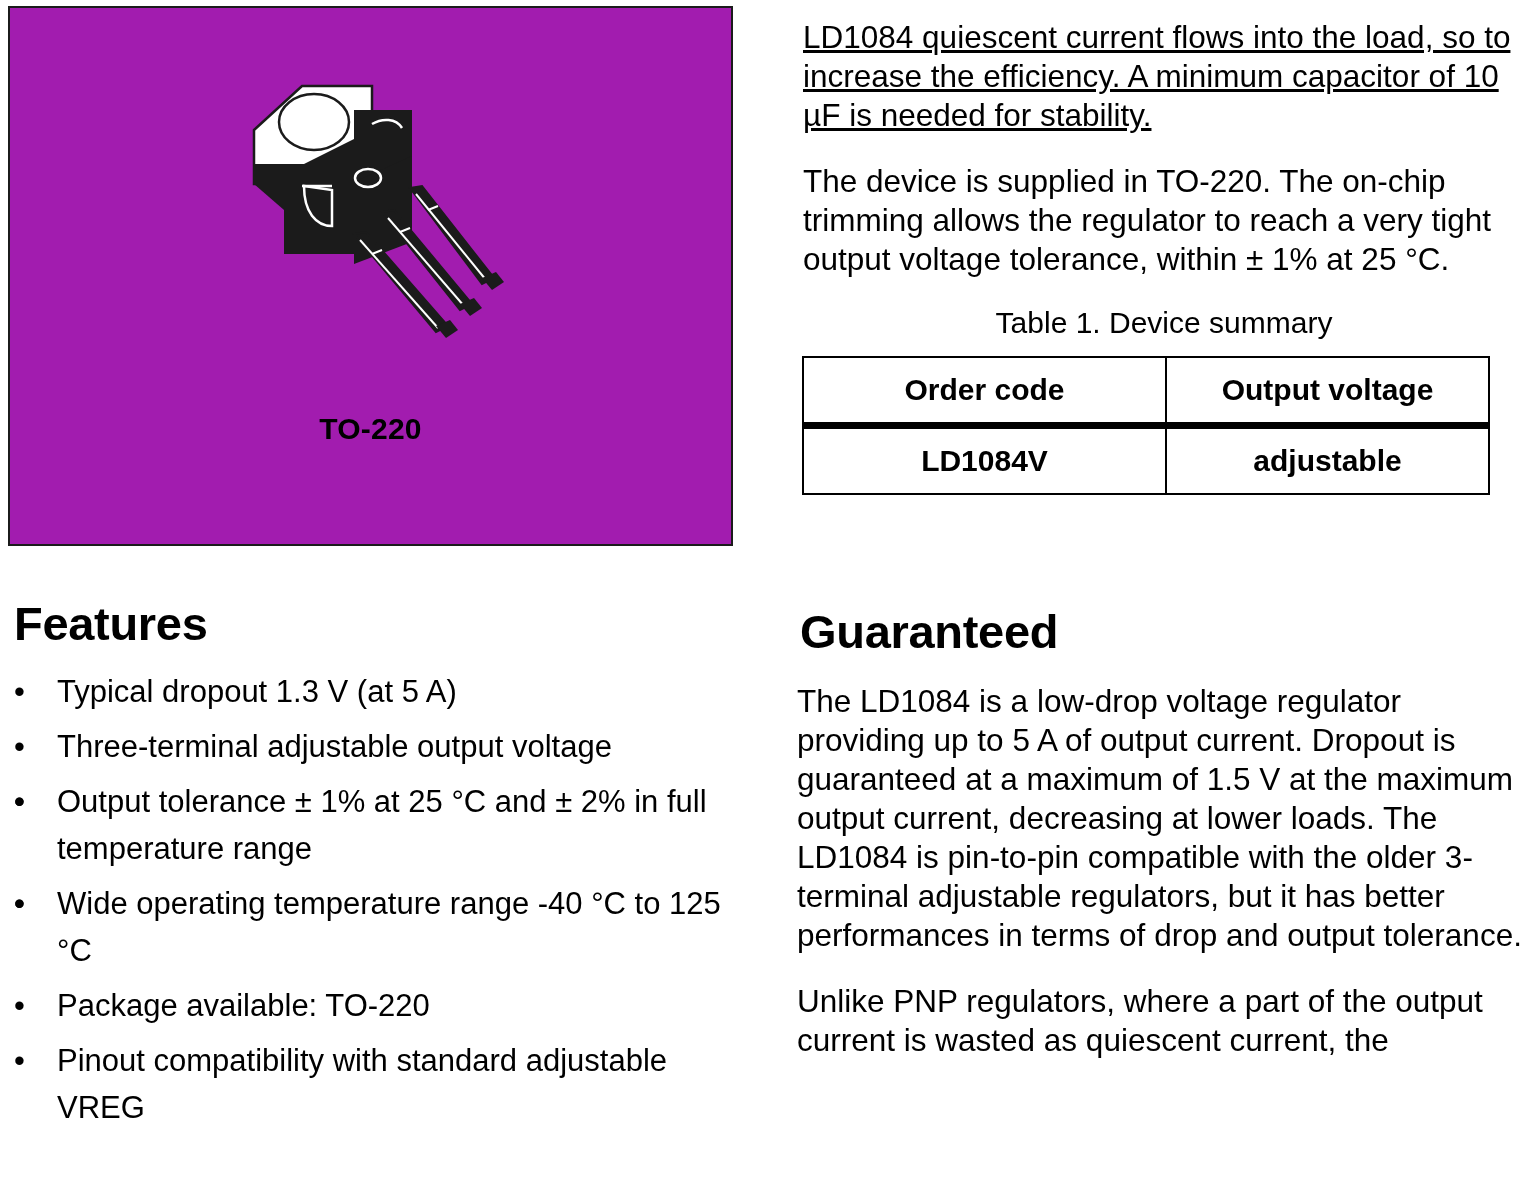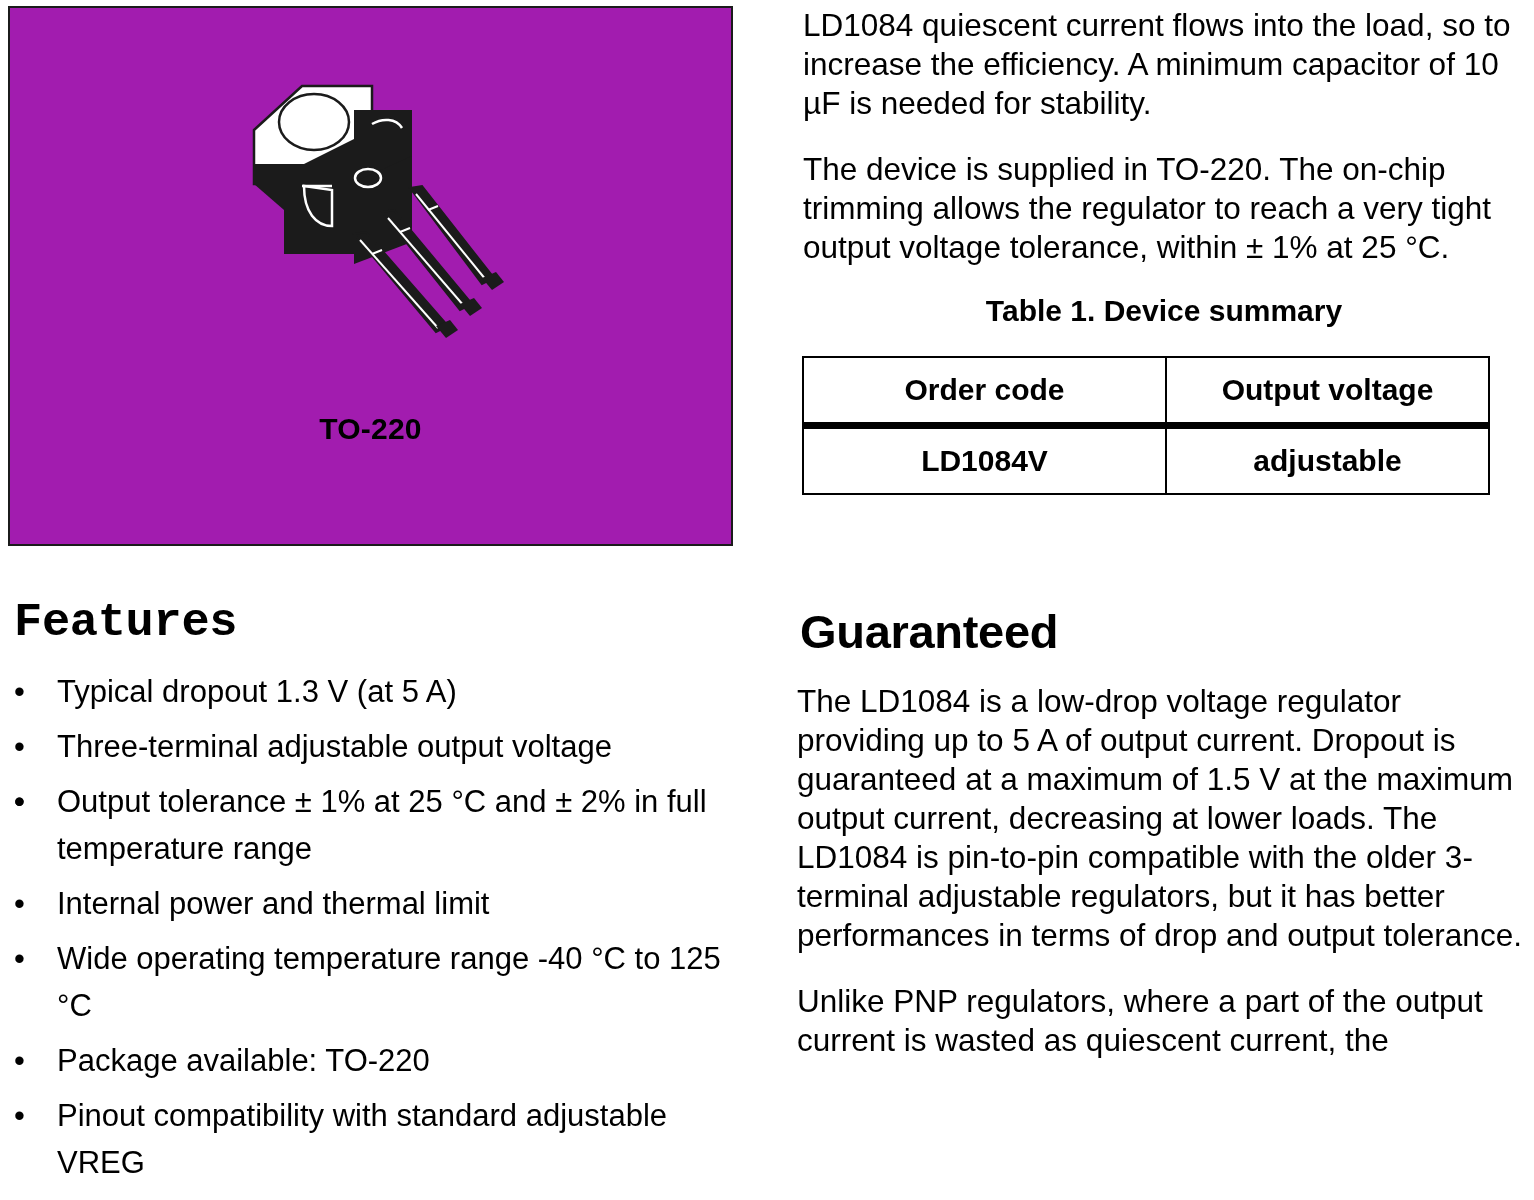--- a/index.html
+++ b/index.html
@@ -47,21 +47,20 @@
     letter-spacing: 0.2px;
   }
 
   .features-heading {
     position: absolute;
     left: 14px;
     top: 596px;
     font-size: 47px;
     font-weight: bold;
     letter-spacing: -0.3px;
-    font-family: Liberation Mono, monospace;
   }
   .features-list {
     position: absolute;
     left: 0px;
     top: 668px;
     width: 745px;
   }
   .feat-item {
     position: relative;
     padding-left: 57px;
@@ -83,26 +82,26 @@
     left: 803px;
     top: 0;
     width: 722px;
   }
   .para {
     font-size: 31.5px;
     line-height: 39px;
     margin: 0 0 27px 0;
     text-align: left;
   }
-  .para.first { margin-top: 6px; }
+  .para.first { margin-top: 18px; text-decoration: underline; }
 
   .table-caption {
     text-align: center;
     font-size: 30px;
-    font-weight: bold;
+    font-weight: normal;
     margin: 12px 0 9px 0;
   }
 
   .dev-table {
     position: absolute;
     left: 802px;
     top: 356px;
     width: 686px;
     border-collapse: collapse;
     table-layout: fixed;
@@ -205,21 +204,20 @@
   </div>
   <div class="feat-item">
     <span class="bullet">•</span>
   </div>
   <div class="feat-item">
     <span class="bullet">•</span>
     <span>Output tolerance ± 1% at 25 °C and ± 2% in full temperature range</span>
   </div>
   <div class="feat-item">
     <span class="bullet">•</span>
-    <span>Internal power and thermal limit</span>
   </div>
   <div class="feat-item">
     <span class="bullet">•</span>
     <span>Wide operating temperature range -40 °C to 125 °C</span>
   </div>
   <div class="feat-item">
     <span class="bullet">•</span>
     <span>Package available: TO-220</span>
   </div>
   <div class="feat-item">

